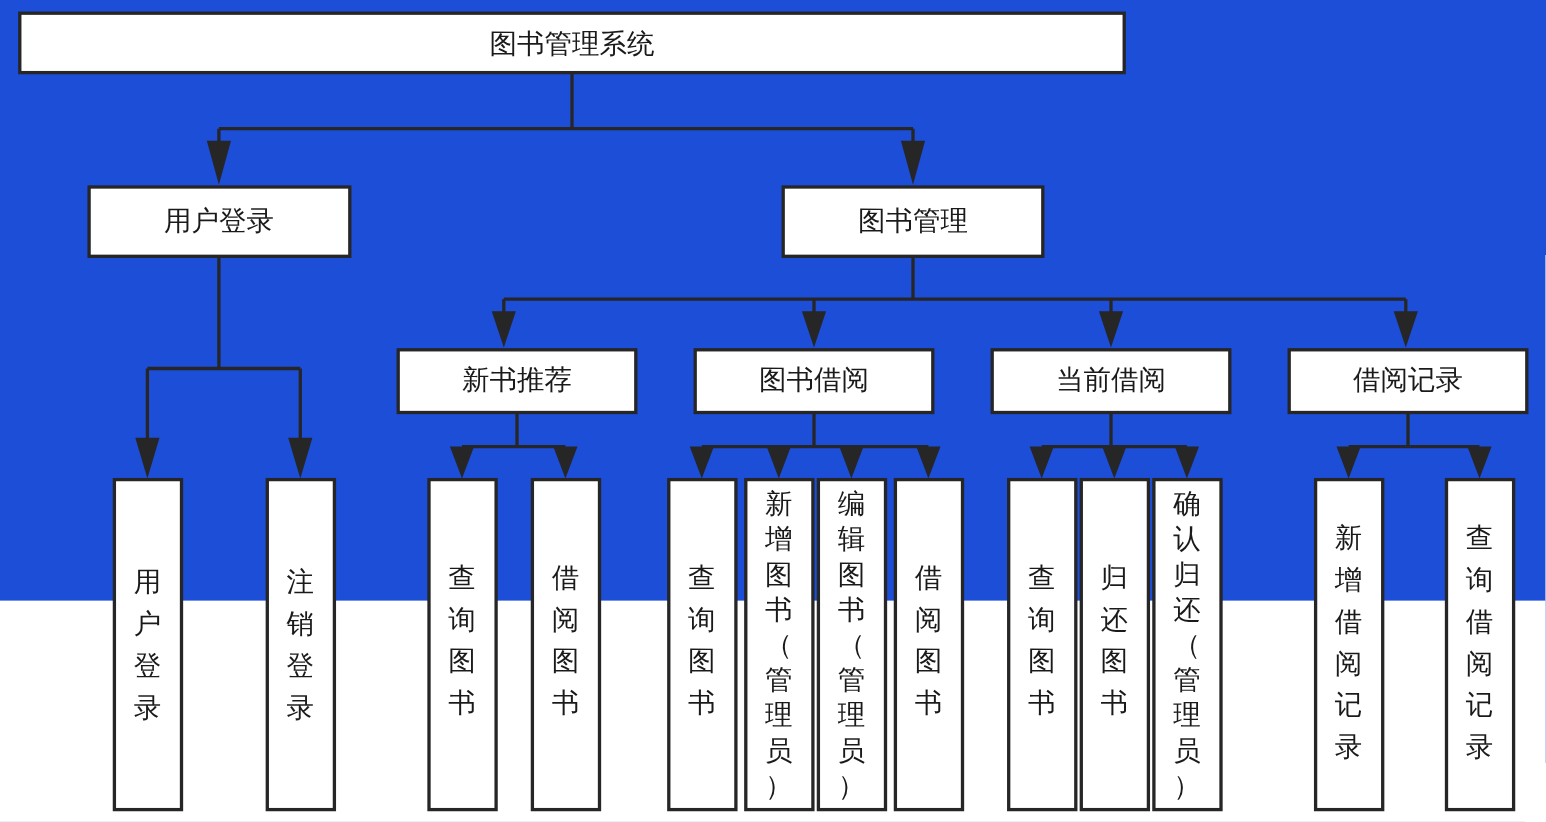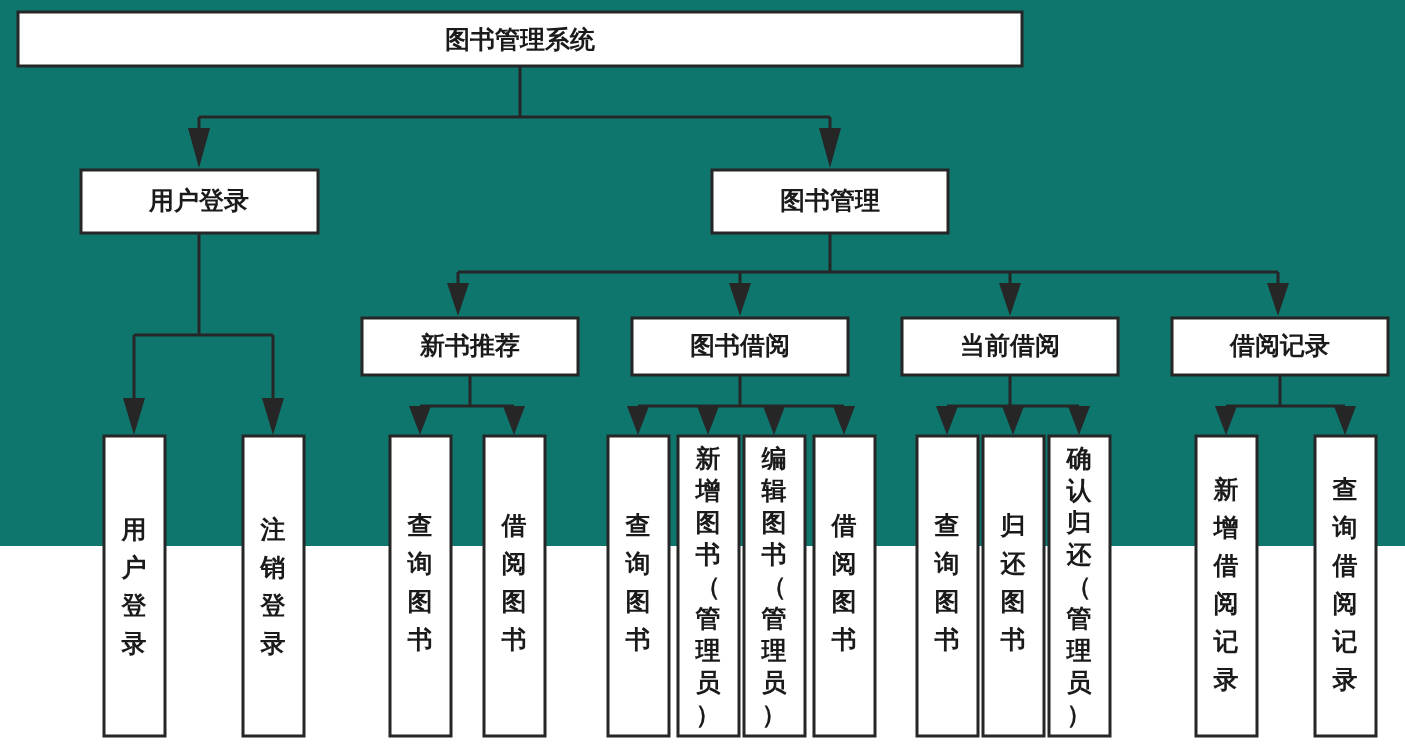--- a/index.html
+++ b/index.html
@@ -10,22 +10,21 @@
   body {
     width: 1405px;
     height: 747px;
     overflow: hidden;
     font-family: "DejaVu Sans", "Liberation Sans", sans-serif;
   }
   #diagram-root {
     position: relative;
     width: 1405px;
     height: 546px;
-    background: #0f766e;
-    font-weight: bold;
+    background: #1d4ed8;
   }
   svg.flow {
     position: absolute;
     left: 0;
     top: 0;
     width: 1405px;
     height: 747px;
     display: block;
   }
   .box-rect {

